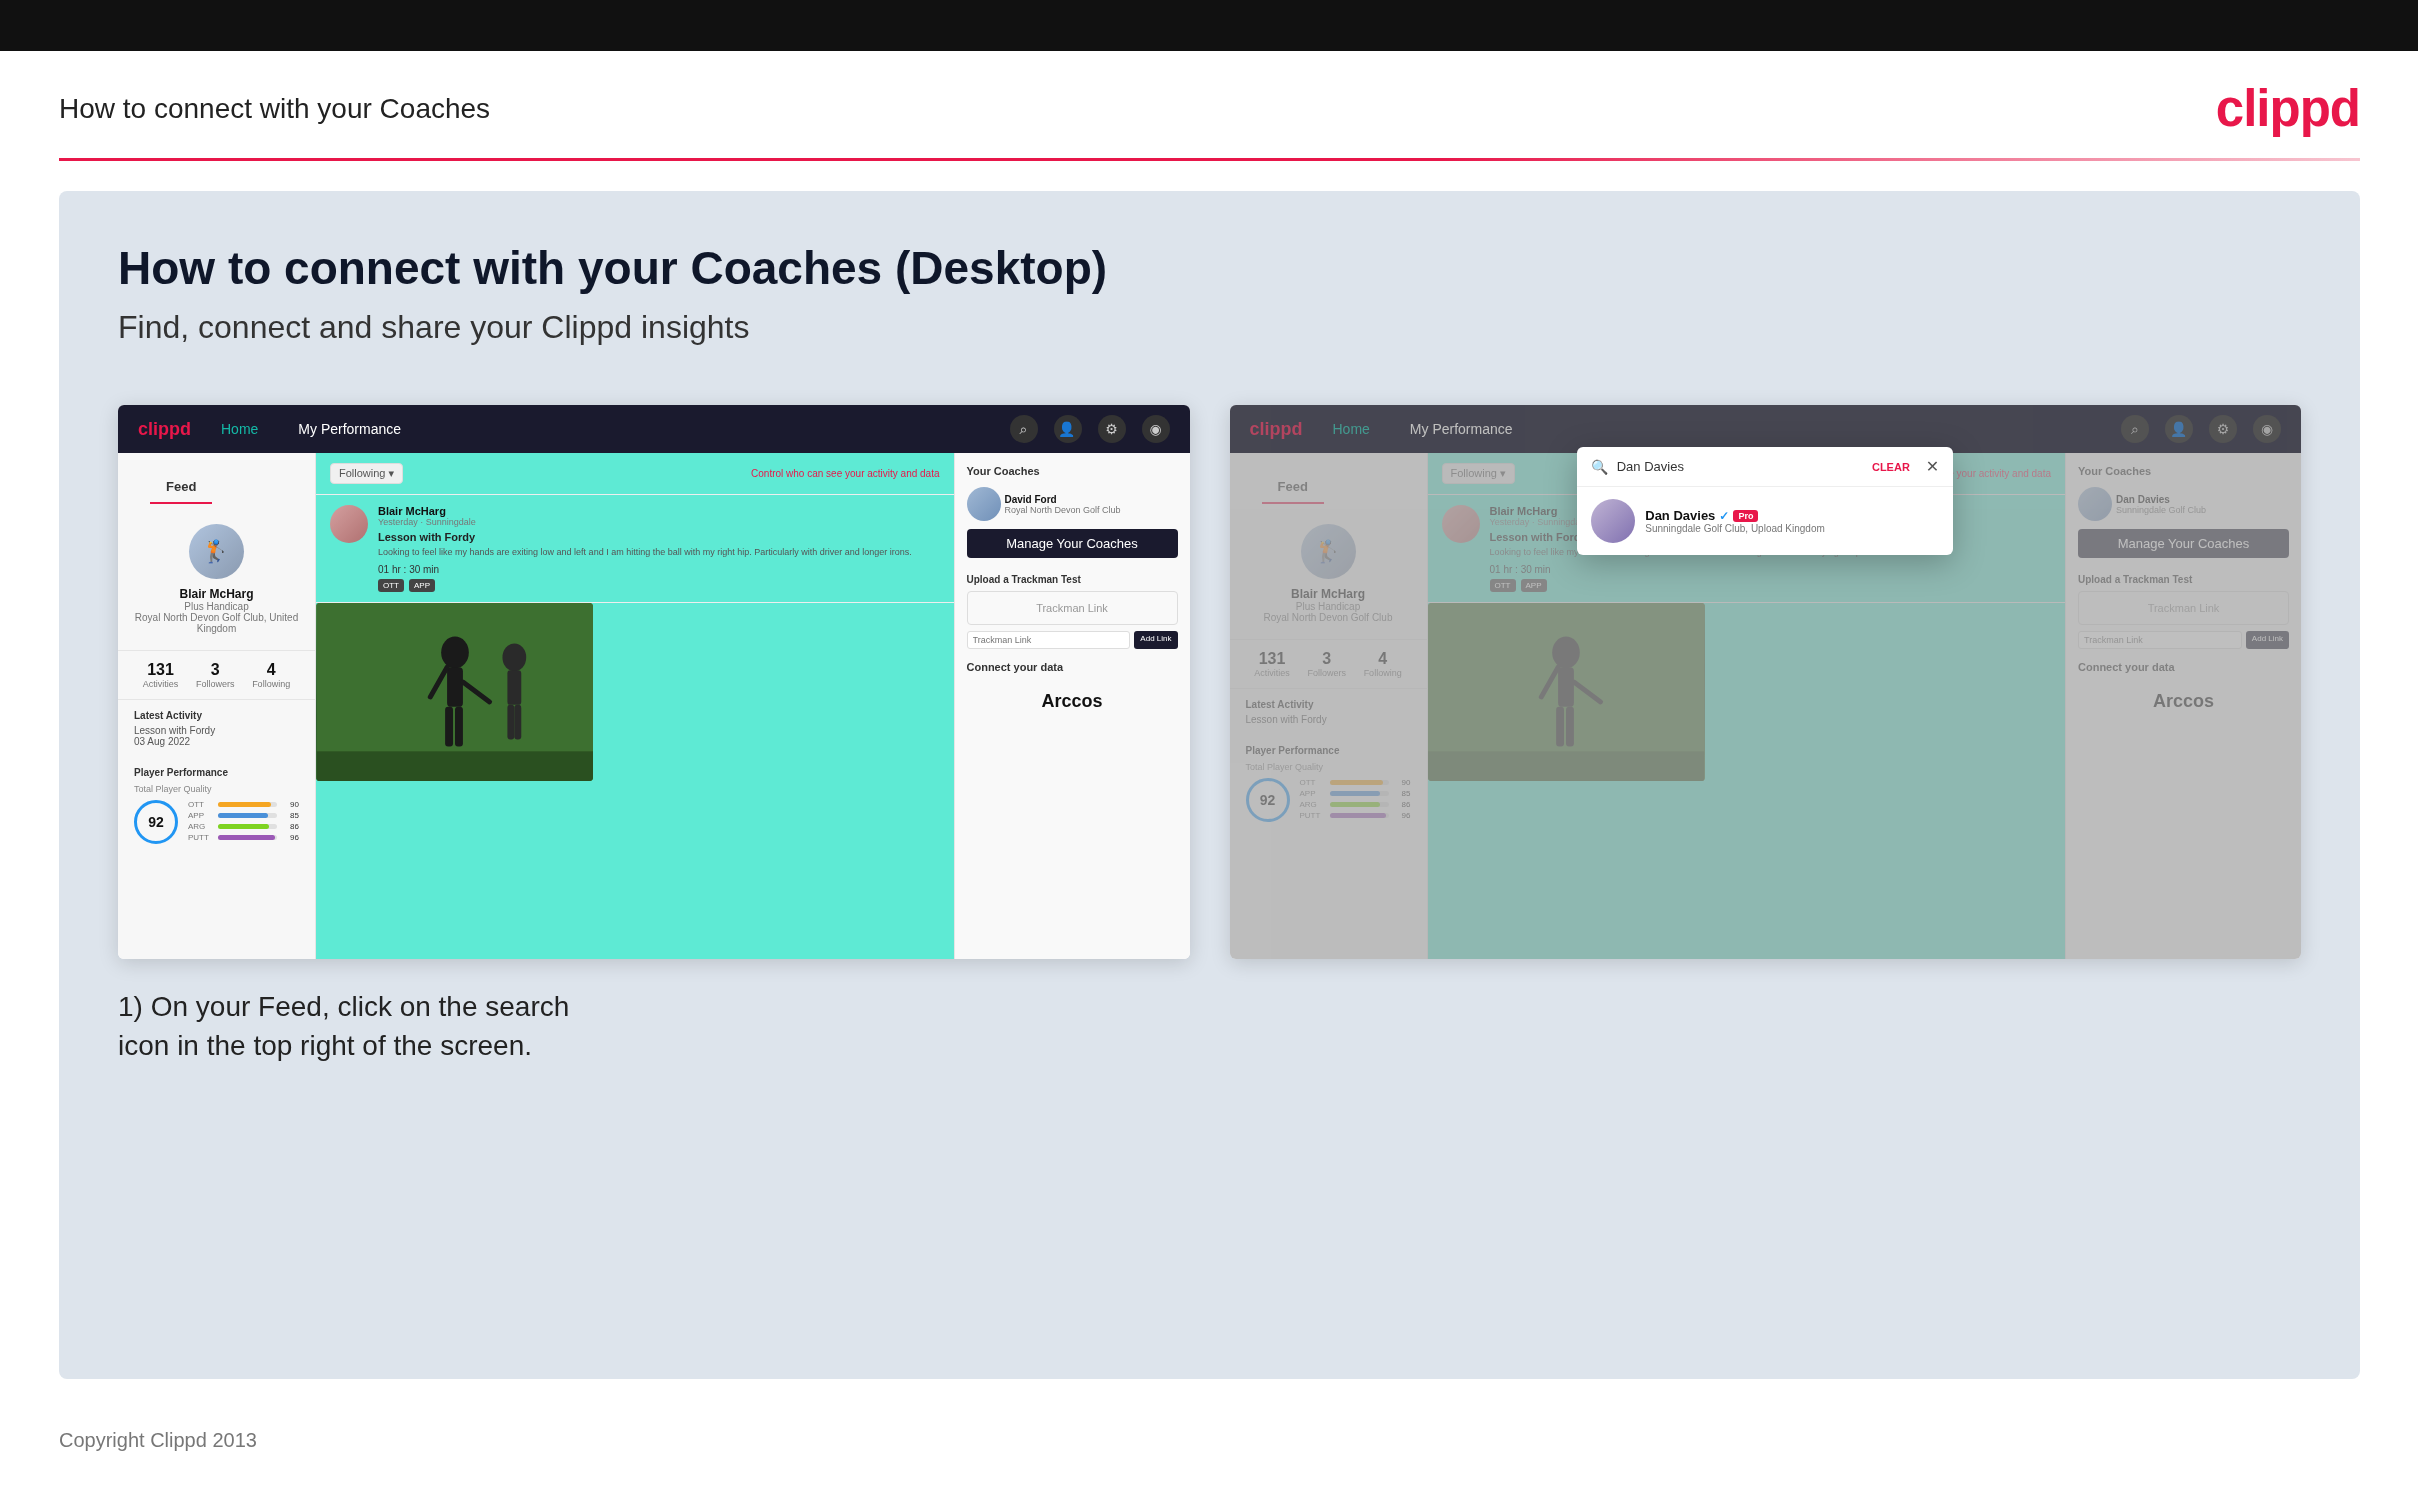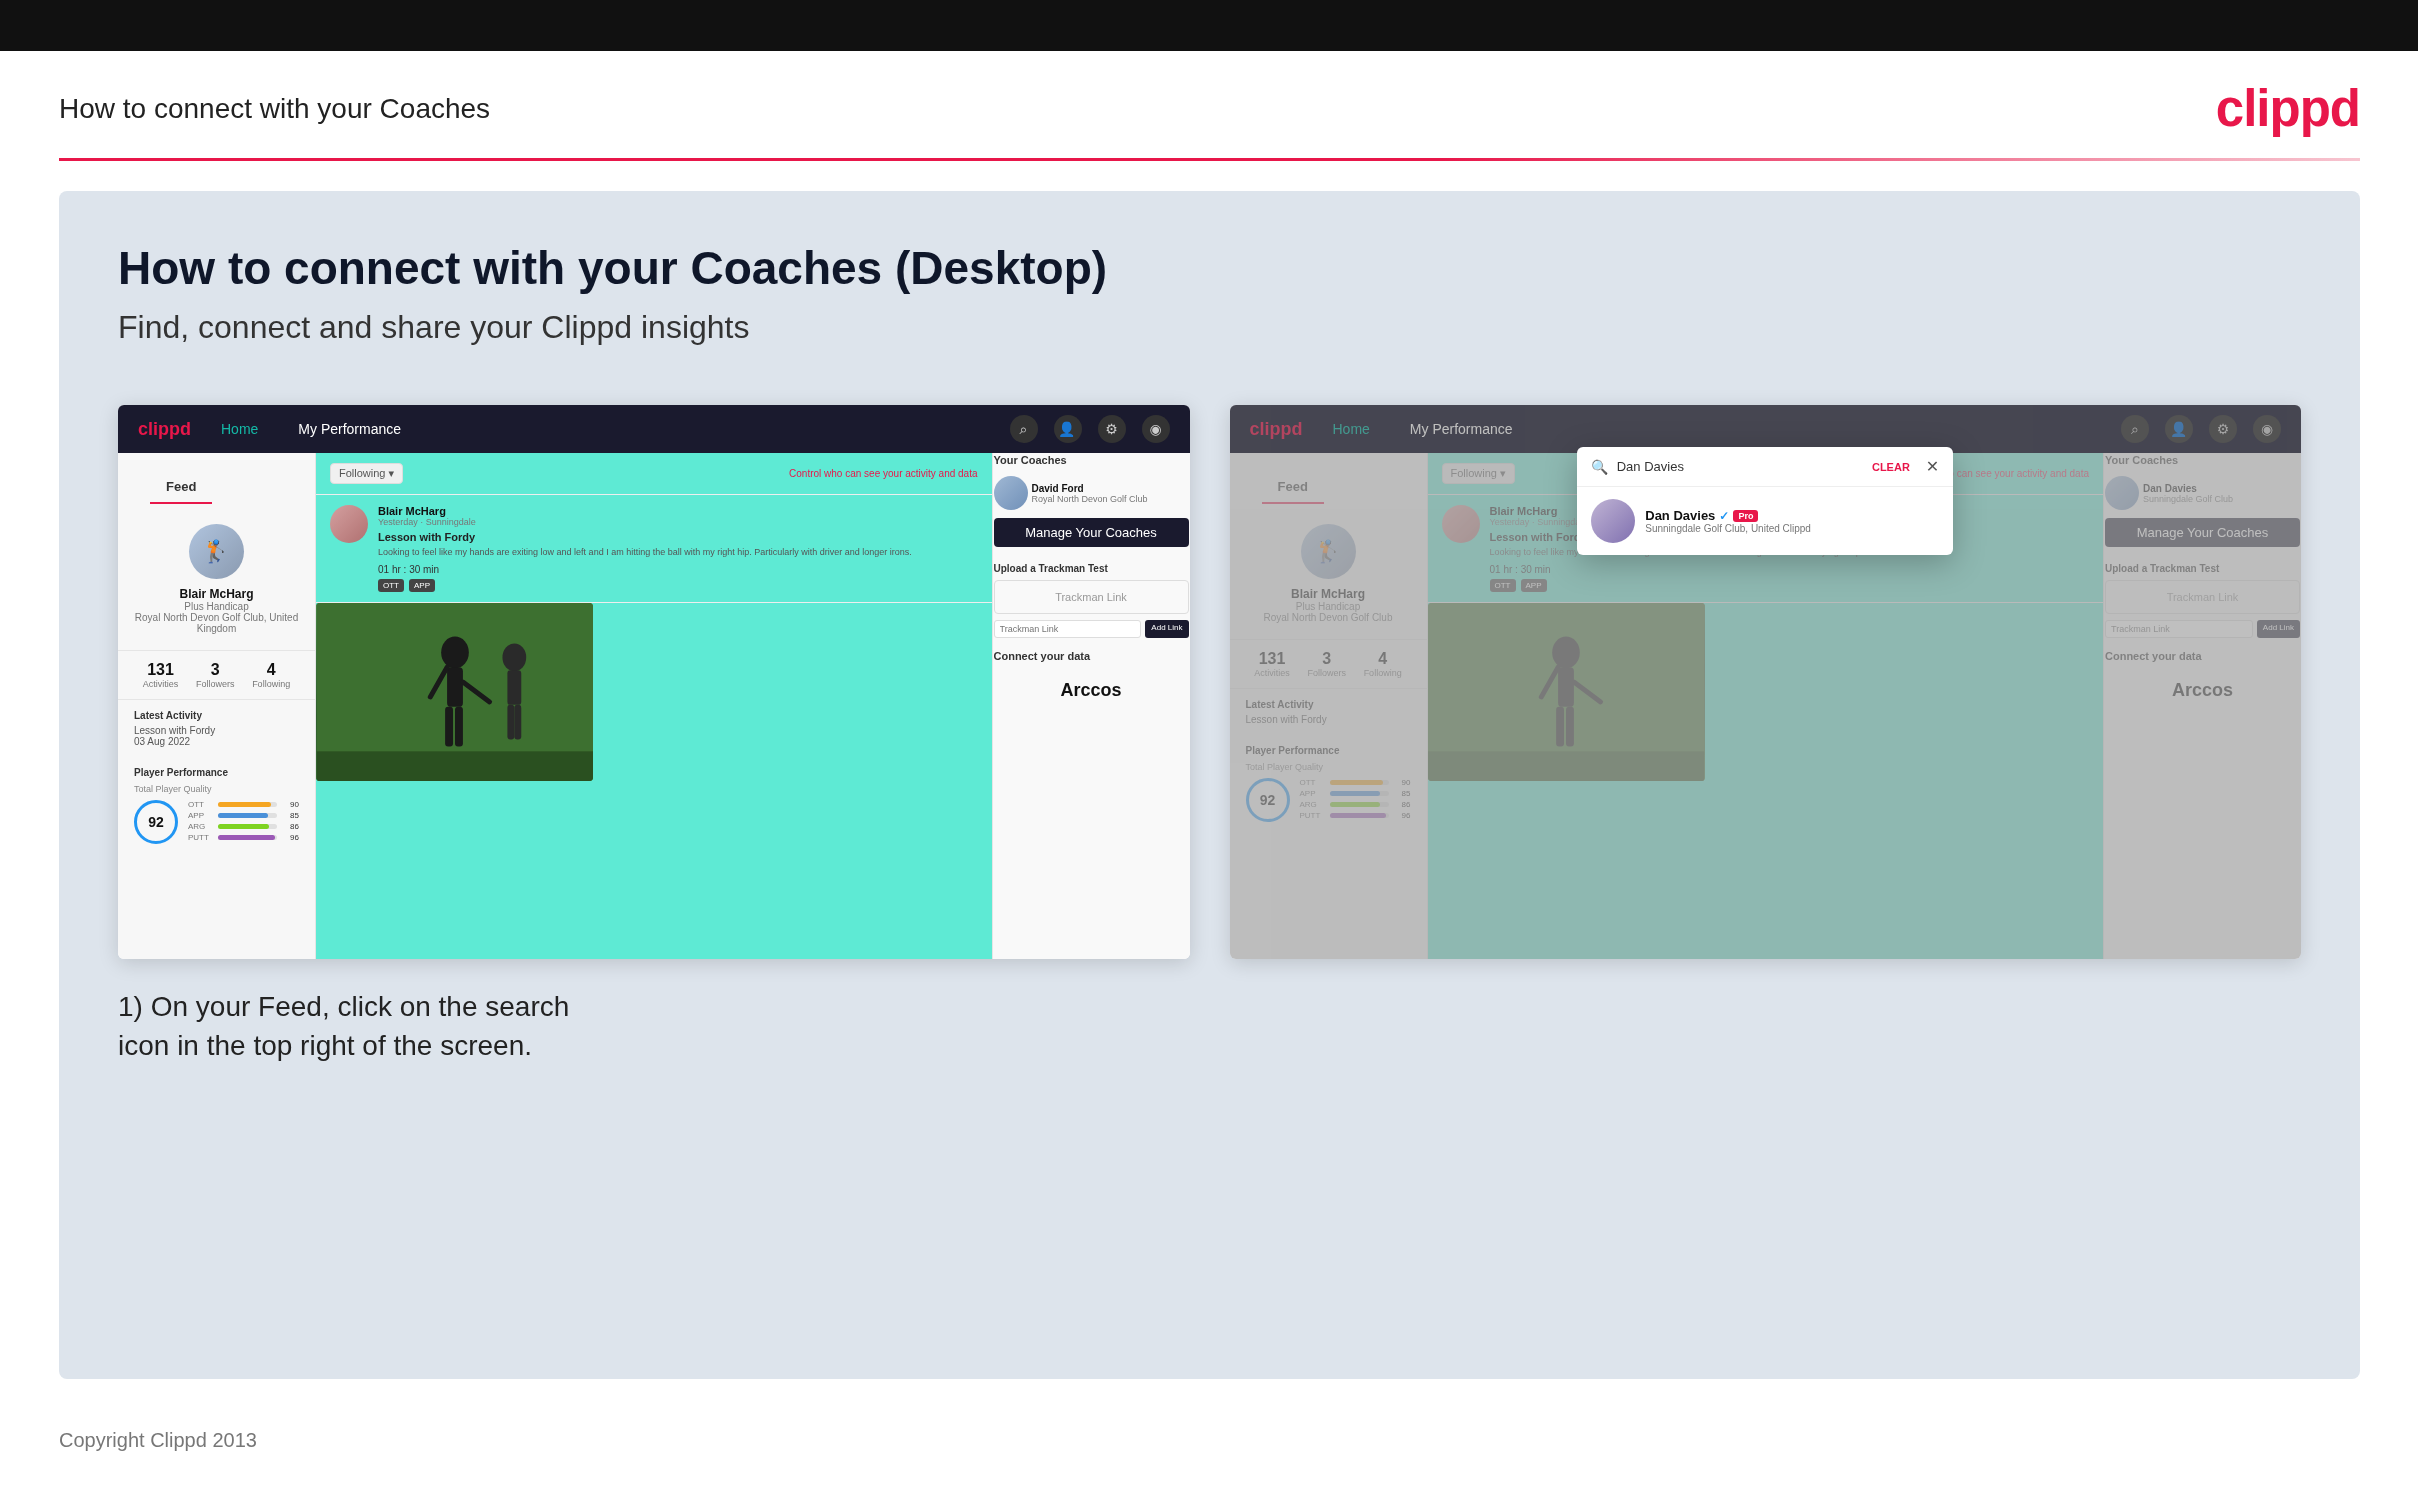--- a/index.html
+++ b/index.html
@@ -357,24 +357,24 @@
     }
     .golfer-silhouette {
       width: 100%;
       height: 100%;
       background: linear-gradient(170deg, #4a8a4a 0%, #2d5a2d 50%, #3d7a3d 100%);
       position: relative;
     }
 
     
     .app-right {
-      width: 198px;
+      width: 236px;
       background: #f9f9f9;
       border-left: 1px solid #e5e5e5;
-      padding: 1px;
+      padding: 12px;
     }
     .coaches-title {
       font-size: 11px;
       font-weight: 600;
       color: #333;
       margin-bottom: 10px;
     }
     .coach-item {
       display: flex;
       align-items: center;
@@ -875,21 +875,21 @@
             <span class="close-btn">✕</span>
           </div>
           <div class="search-result">
             <div class="result-avatar"></div>
             <div>
               <div class="result-name">
                 <span>Dan Davies</span>
                 <span class="verified-icon">✓</span>
                 <span class="pro-badge">Pro</span>
               </div>
-              <div class="result-sub">Sunningdale Golf Club, United Clippd</div>
+              <div class="result-sub">Sunningdale Golf Club, Upload Kingdom</div>
             </div>
           </div>
         </div>
       </div>
     </div>
 
   </div>
 </div>
 
 <div class="footer">

